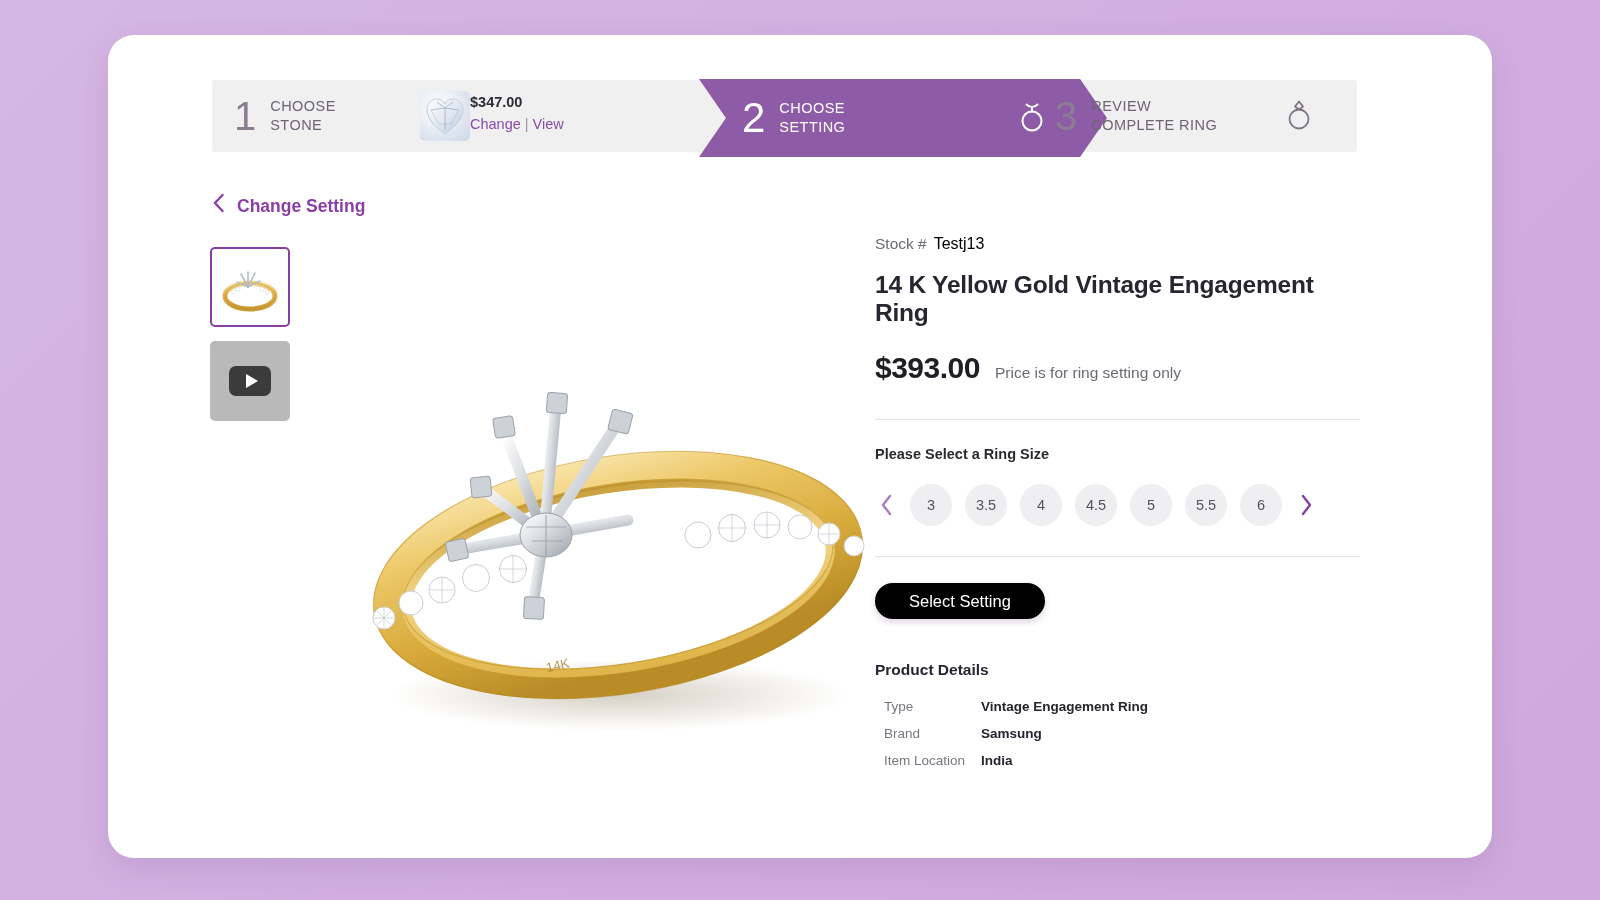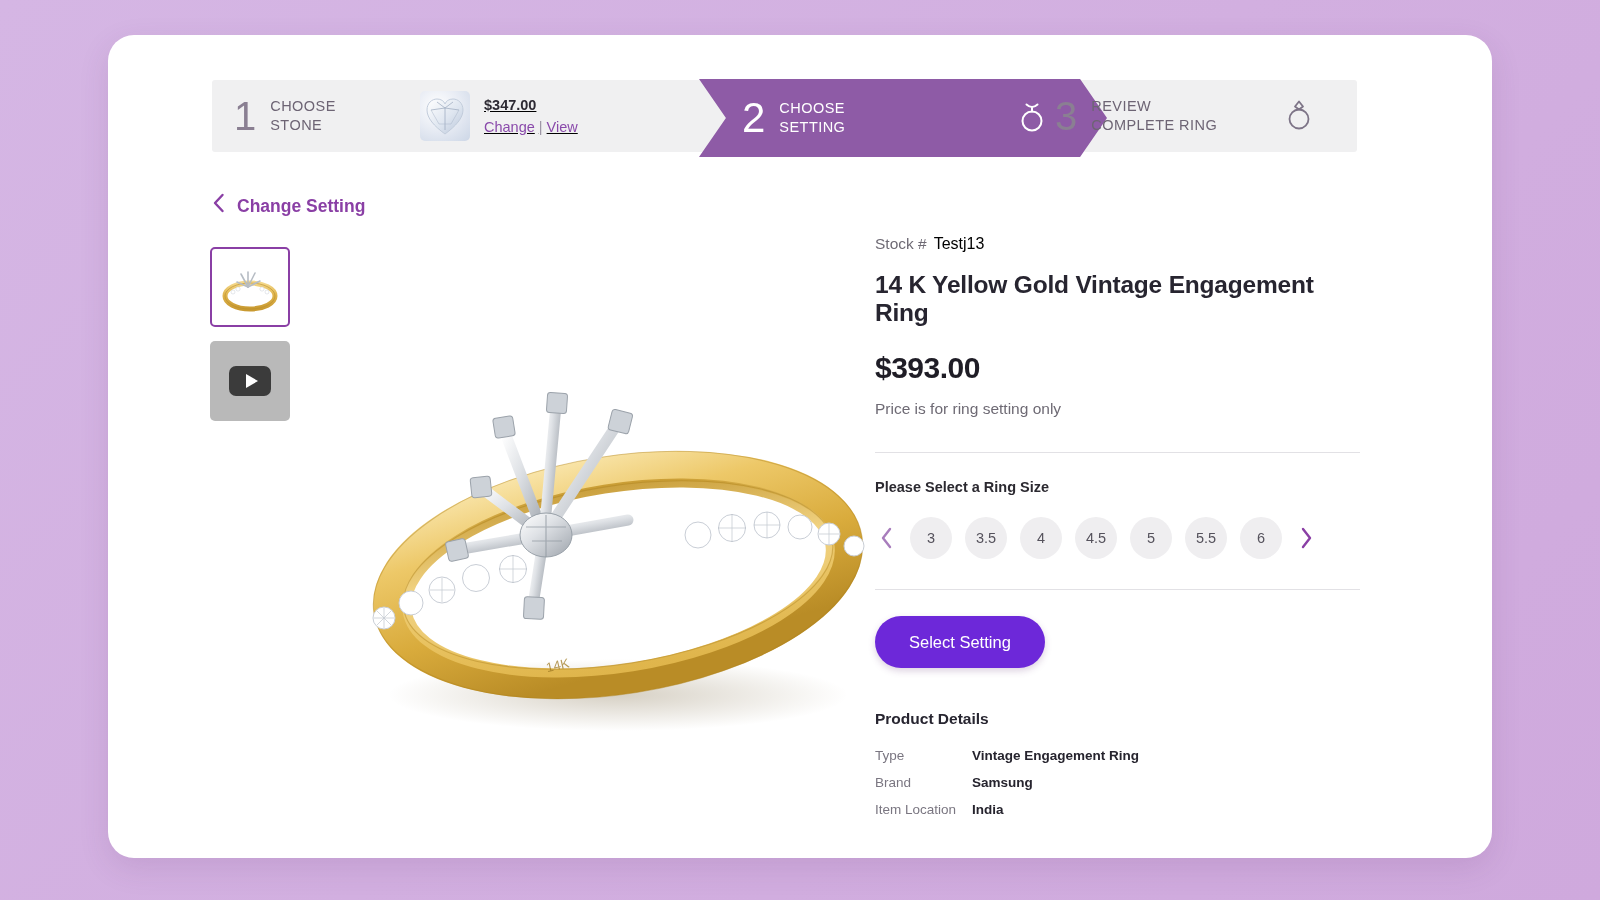--- a/index.html
+++ b/index.html
@@ -48,21 +48,21 @@
   }
   .step-label {
     font-size: 14.5px; color: #6d6474; line-height: 1.33;
     letter-spacing: .45px;
   }
   .step-label div { white-space: nowrap; }
 
   
   #stone-chip {
     position: absolute; left: 208px; top: 11px;
-    display: flex; align-items: center; gap: 14px; text-decoration: underline;
+    display: flex; 
   }
   .stone-thumb {
     width: 50px; height: 50px; border-radius: 5px;
     background: radial-gradient(circle at 35% 32%, #ffffff 0%, #e8ecf4 48%, #ccd6e6 100%);
     display: flex; align-items: center; justify-content: center;
     overflow: hidden;
   }
   .stone-price { font-size: 14.5px; font-weight: bold; color: #2d2a33; line-height: 1.55; }
   .stone-links { font-size: 14.5px; color: #7b3f9d; line-height: 1.55; white-space: nowrap; }
   .stone-links a { color: #8a4aab; text-decoration: none; }
@@ -125,51 +125,51 @@
   }
 
   
   #detail { position: absolute; left: 767px; top: 200px; width: 485px; }
   .stock-row { font-size: 15.5px; color: #6e6a74; margin-bottom: 18px; }
   .stock-row .val { color: #000000; margin-left: 7px; font-size: 16px; }
   .prod-title {
     font-size: 24.5px; font-weight: bold; color: #272530;
     letter-spacing: -.2px; margin-bottom: 24px;
   }
-  .price-row { display: flex; align-items: baseline; gap: 15px; margin-bottom: 34px; flex-direction: column; }
+  .price-row { display: flex; align-items: baseline; gap: 15px; margin-bottom: 34px; }
   .price { font-size: 30px; font-weight: bold; color: #1f1d26; letter-spacing: -.5px; }
   .price-note { font-size: 15.5px; color: #6e6a74; }
   .rule { height: 1px; background: #e2e1e5; margin: 0 0 26px 0; }
   .sec-title { font-size: 14.5px; font-weight: bold; color: #2b2930; margin-bottom: 22px; }
 
   
   #sizes { display: flex; align-items: center; gap: 13px; margin-bottom: 30px; }
   .size-arrow {
     width: 22px; height: 34px; display: flex; align-items: center;
     justify-content: center; cursor: pointer; flex: none;
   }
   .size-chip {
     width: 42px; height: 42px; border-radius: 50%;
     background: #efeef0; color: #55525c;
     display: flex; align-items: center; justify-content: center;
     font-size: 14.5px; cursor: pointer; flex: none;
   }
 
   #select-btn {
-    background: #6d28d9; color: #fff;
+    background: #000000; color: #fff;
     border: none; border-radius: 26px;
-    padding: 0 34px; height: 52px;
+    padding: 0 34px; height: 36px;
     font-size: 16.5px; font-family: inherit;
     cursor: pointer; margin-bottom: 42px;
     box-shadow: 0 3px 7px rgba(100,50,120,.22);
   }
 
   .details-title { font-size: 15.5px; font-weight: bold; color: #272530; margin-bottom: 14px; }
   .det-row { display: flex; font-size: 13.5px; line-height: 2.0; }
-  .det-key { width: 97px; color: #7a7681; flex: none; }
+  .det-key { width: 97px; color: #7a7681; flex: none; margin-left: 9px; }
   .det-val { color: #26242e; font-weight: bold; }
 </style>
 </head>
 <body>
 
 <div id="card">
 
   <div id="stepbar">
     <div class="step-track"></div>
 

